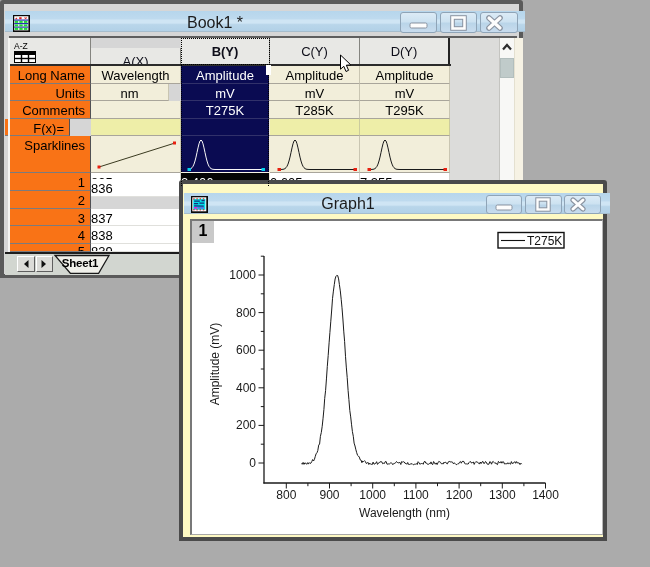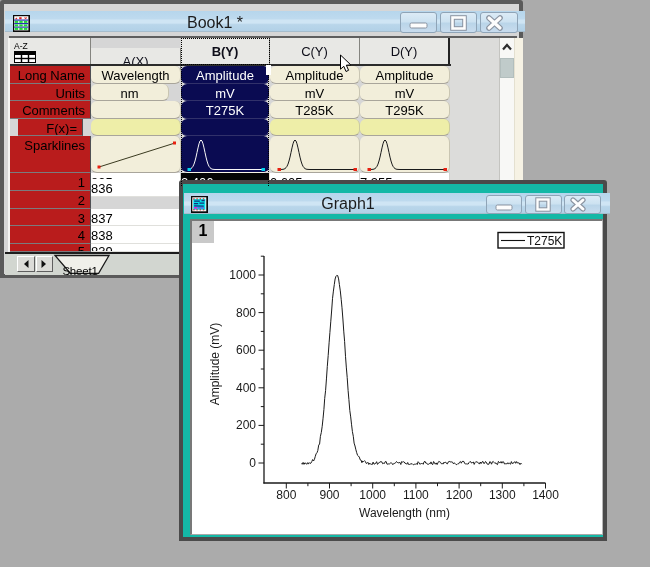--- a/index.html
+++ b/index.html
@@ -6,22 +6,22 @@
 body{width:650px;height:567px;background:#ababab;overflow:hidden;position:relative;
 font-family:"Liberation Sans",sans-serif;}
 .abs{position:absolute;box-sizing:border-box;}
 .win{position:absolute;box-sizing:border-box;background:#d6d6d6;border:4px solid #000000;border-radius:3px 3px 0 0;}
 .tbar{position:absolute;box-sizing:border-box;background:linear-gradient(#b6d6ec 0%,#bedaee 38%,#cfe5f4 46%,#cfe5f4 60%,#b9d6ea 68%,#b2d1e7 100%);border-bottom:1px solid #a6bdcd;}
 .ttxt{position:absolute;font-size:16px;color:#1c1c1c;text-align:center;}
 .wbtn{position:absolute;box-sizing:border-box;border:1px solid #8fa4b7;border-radius:3px;
 background:linear-gradient(#dcebf6 0%,#cde2f1 45%,#bad5e9 55%,#c8dcee 100%);}
 .cell{position:absolute;box-sizing:border-box;font-size:13px;color:#000;overflow:hidden;white-space:nowrap;}
 .ch{background:#e8e8e5;border-right:1px solid #84847f;text-align:center;line-height:27px;color:#0d0d18;}
-.rh{background:#b91c1c;border-right:1px solid #505054;border-bottom:1px solid #7b7b7e;text-align:right;padding:2px 5px 0 0;}
-.cream{background:#f2eeda;border-right:1px solid #c9c5b2;border-bottom:1px solid #a9a59b;text-align:center;padding-top:2px;border-radius:6px;}
+.rh{background:#f97316;border-right:1px solid #505054;border-bottom:1px solid #7b7b7e;text-align:right;padding:2px 5px 0 0;}
+.cream{background:#f2eeda;border-right:1px solid #c9c5b2;border-bottom:1px solid #a9a59b;text-align:center;padding-top:2px;}
 .fxc{background:#eeeea8;border-right:1px solid #cbcb9e;border-bottom:1px solid #a9a59b;}
 .dat{background:#ffffff;border-right:1px solid #d2d2ce;border-bottom:1px solid #e0e0dc;padding:2px 3px 0 0;}
 .sel{background:#0a0b52 !important;color:#fff !important;border-right-color:#ece8d8 !important;border-bottom-color:#31316a !important;}
 svg{display:block;}
 </style>
 </head>
 <body>
 
 <div class="win" style="left:0;top:0;width:523px;height:278px;border-color:#5a5a5a;">
   <div class="tbar" style="left:1px;top:7px;width:520px;height:21px;"></div>
@@ -67,21 +67,21 @@
 <div class="cell ch" style="left:6px;top:34px;width:81px;height:28px;"></div>
 <div class="cell ch" style="left:87px;top:44px;width:90px;height:28px;">A(X)</div>
 <div class="cell ch" style="left:177px;top:34px;width:89px;height:28px;"><b>B(Y)</b></div>
 <div class="cell ch" style="left:266px;top:34px;width:90px;height:28px;">C(Y)</div>
 <div class="cell ch" style="left:356px;top:34px;width:90px;height:28px;border-right:2px solid #222;">D(Y)</div>
 <div class="abs" style="left:446px;top:34px;width:49px;height:214px;background:#dcdcda;"></div>
 <div class="abs" style="left:6px;top:60px;width:441px;height:2px;background:#2b2b2b;"></div>
 <div class="cell rh" style="left:6px;top:62px;width:81px;height:18px;">Long Name</div>
 <div class="cell rh" style="left:6px;top:80px;width:81px;height:17px;">Units</div>
 <div class="cell rh" style="left:6px;top:97px;width:81px;height:18px;">Comments</div>
-<div class="cell rh" style="left:14px;top:115px;width:65px;height:17px;">F(x)=</div>
+<div class="cell rh" style="left:1px;top:115px;width:65px;height:17px;">F(x)=</div>
 <div class="cell rh" style="left:6px;top:132px;width:81px;height:37px;padding-top:2px;">Sparklines</div>
 <div class="cell rh" style="left:6px;top:169px;width:81px;height:18px;">1</div>
 <div class="cell rh" style="left:6px;top:187px;width:81px;height:18px;">2</div>
 <div class="cell rh" style="left:6px;top:205px;width:81px;height:17px;">3</div>
 <div class="cell rh" style="left:6px;top:222px;width:81px;height:18px;">4</div>
 <div class="cell rh" style="left:6px;top:240px;width:81px;height:8px;padding-top:0;">5</div>
 <div class="cell cream" style="left:87px;top:62px;width:90px;height:18px;">Wavelength</div>
 <div class="cell cream sel" style="left:177px;top:62px;width:89px;height:18px;">Amplitude</div>
 <div class="cell cream" style="left:266px;top:62px;width:90px;height:18px;">Amplitude</div>
 <div class="cell cream" style="left:356px;top:62px;width:90px;height:18px;">Amplitude</div>
@@ -167,24 +167,24 @@
   <div class="abs" style="left:1px;top:248px;width:520px;height:2px;background:#1d1d1d;"></div>
   <div class="abs" style="left:13px;top:252px;width:18px;height:16px;background:#dcdcd8;border-top:1px solid #fff;border-left:1px solid #fff;border-right:1px solid #5f5f5f;border-bottom:1px solid #5f5f5f;"></div>
   <div class="abs" style="left:32px;top:252px;width:17px;height:16px;background:#dcdcd8;border-top:1px solid #fff;border-left:1px solid #fff;border-right:1px solid #5f5f5f;border-bottom:1px solid #5f5f5f;"></div>
   <svg class="abs" style="left:13px;top:252px;" width="37" height="16" viewBox="0 0 37 16">
     <path d="M11.5,4 L7,8 L11.5,12 Z" fill="#111"></path>
     <path d="M24.5,4 L29,8 L24.5,12 Z" fill="#111"></path>
   </svg>
   <svg class="abs" style="left:46px;top:248px;" width="62" height="22" viewBox="0 0 62 22">
     <polygon points="5,3.5 59,3.5 48.5,21.5 20.5,21.5" fill="#f0f0ea" stroke="#1a1a1a" stroke-width="1.3"></polygon>
   </svg>
-  <div class="abs" style="left:49px;top:253px;width:54px;text-align:center;font-size:11.5px;font-weight:normal;color:#000;letter-spacing:-0.2px;margin-top:8px;">Sheet1</div>
+  <div class="abs" style="left:49px;top:253px;width:54px;text-align:center;font-size:11.5px;font-weight:bold;color:#000;letter-spacing:-0.2px;">Sheet1</div>
 </div>
 
-<div class="win" style="left:179px;top:180px;width:428px;height:361px;background:#14b8a6;border-color:#4a4a4a;">
+<div class="win" style="left:179px;top:180px;width:428px;height:361px;background:#fef9c3;border-color:#4a4a4a;">
   <div class="tbar" style="left:1px;top:9px;width:426px;height:21px;"></div>
 
   <svg class="abs" style="left:8px;top:12px;" width="18" height="18" viewBox="0 0 18 18">
     <rect x="0" y="0" width="17" height="17" fill="#0a0a0a"></rect>
     <rect x="1.3" y="1.3" width="14" height="14" fill="#fcfcfc"></rect>
     <rect x="2.2" y="2.8" width="12.2" height="11" fill="#00dfe8"></rect>
     <g fill="#e02020">
       <rect x="2.2" y="2.3" width="1.4" height="1.2"></rect>
         <rect x="5.4" y="2.3" width="1.4" height="1.2"></rect>
       <rect x="8.6" y="2.3" width="1.4" height="1.2"></rect>

